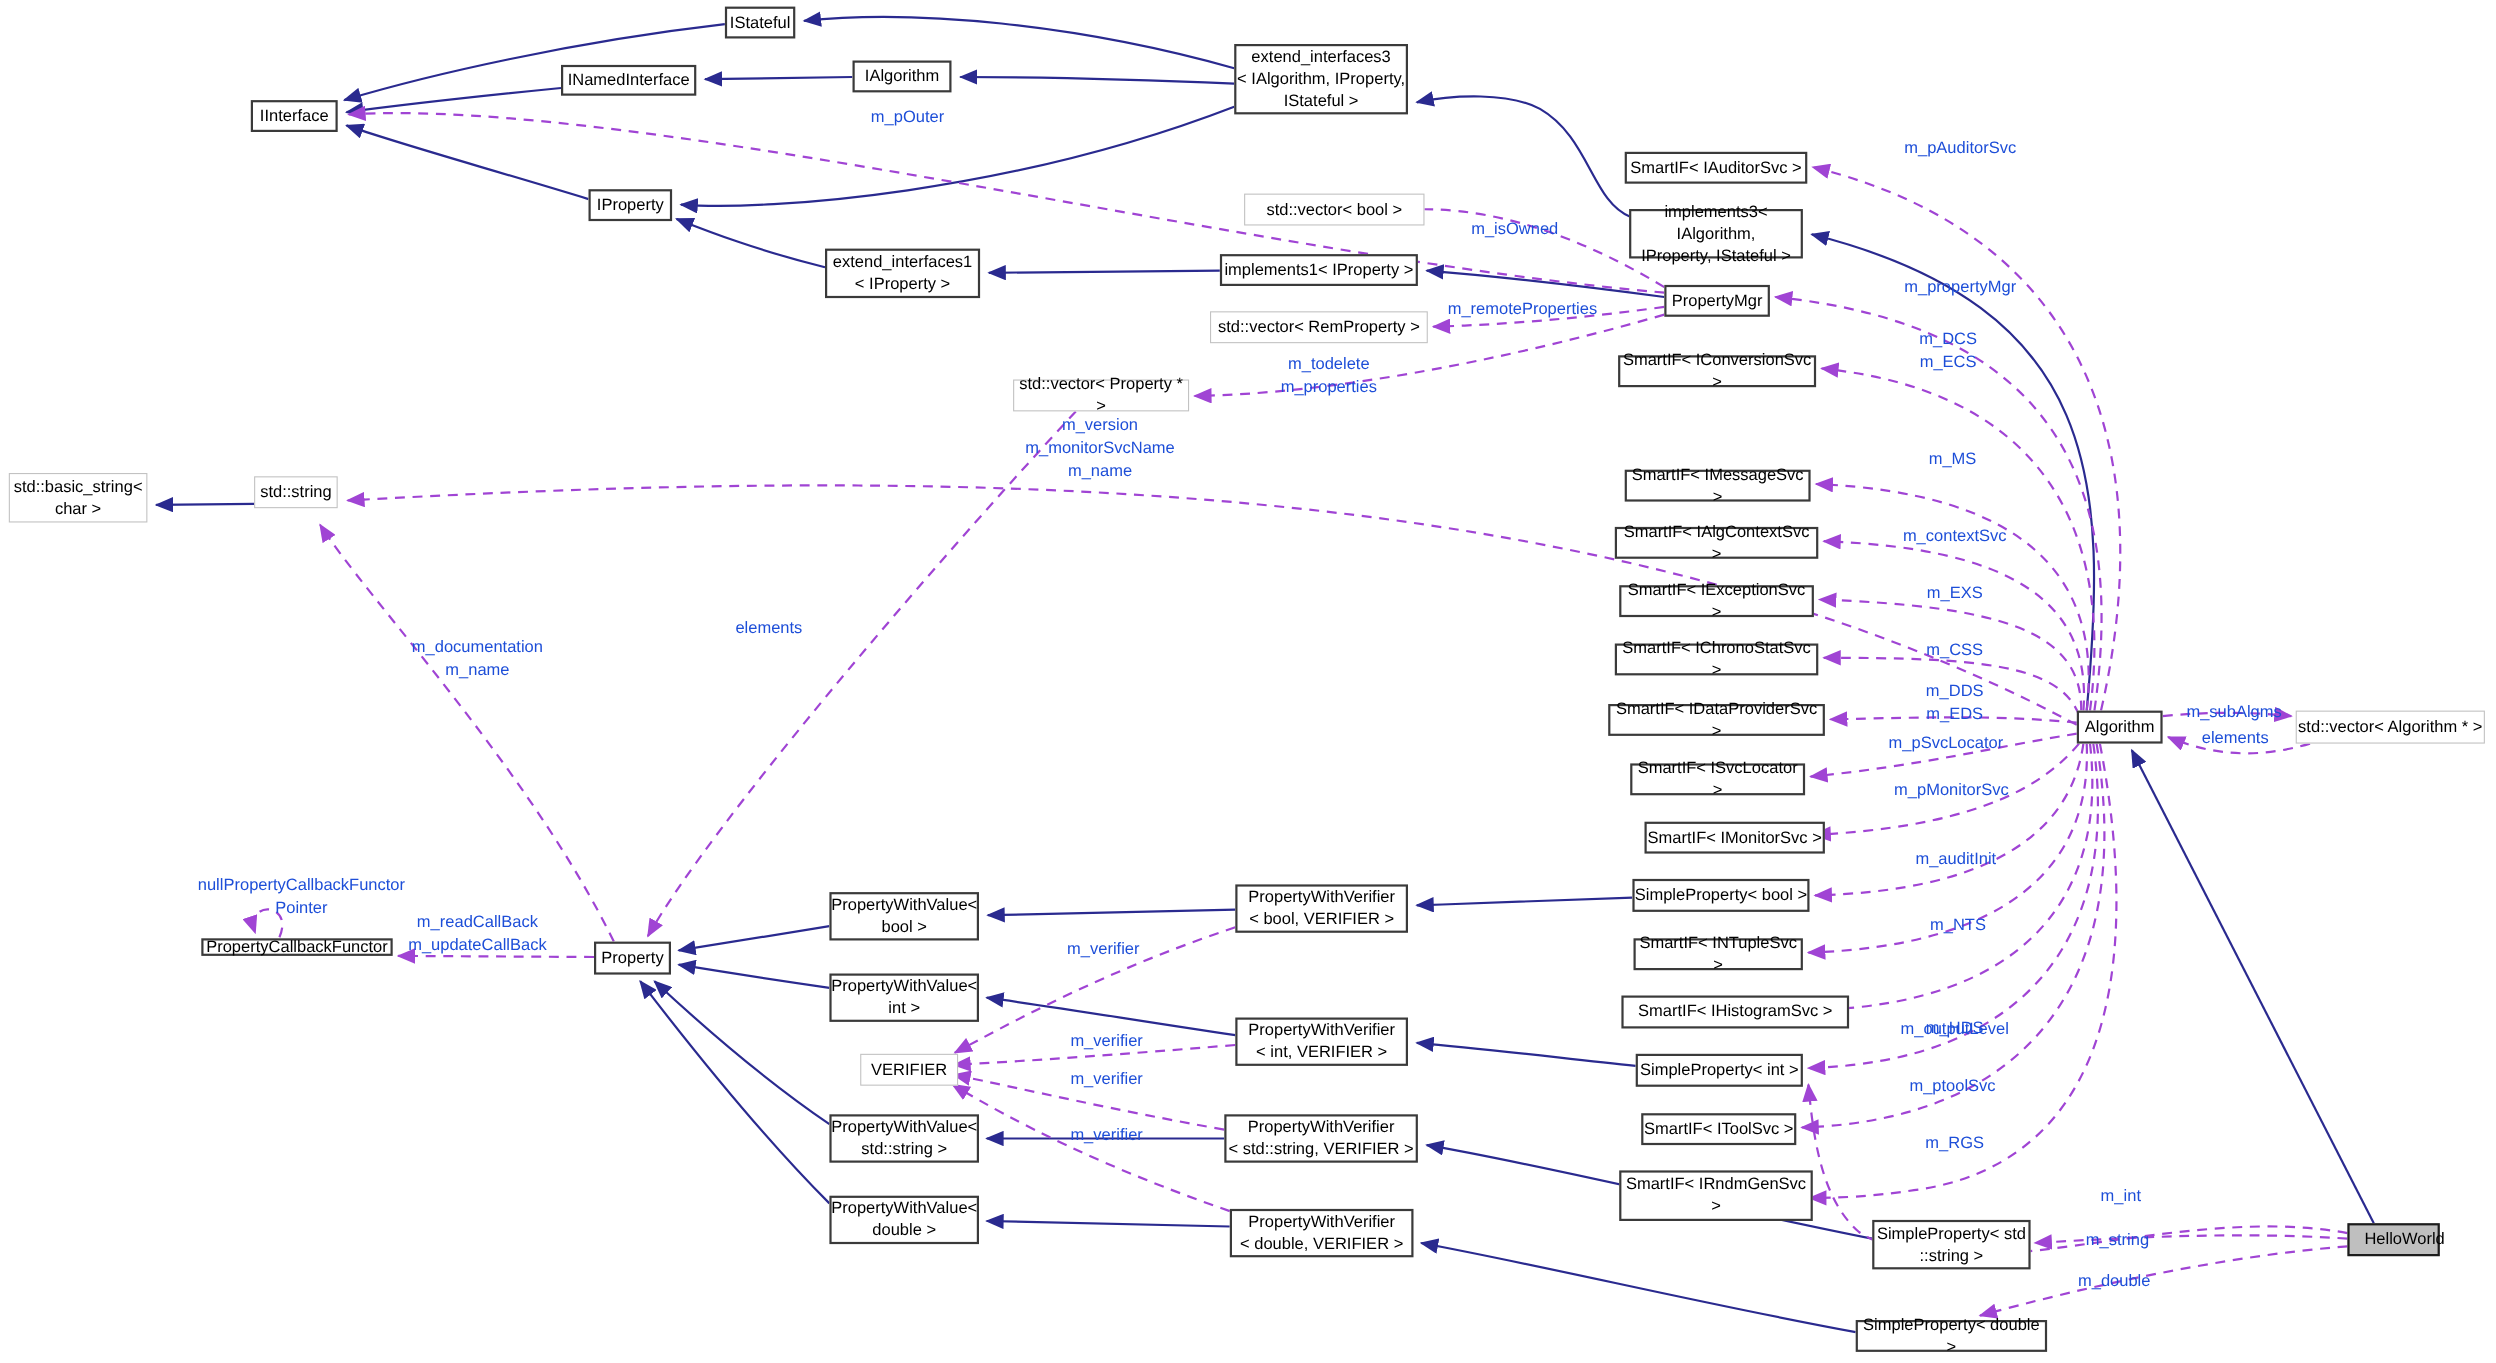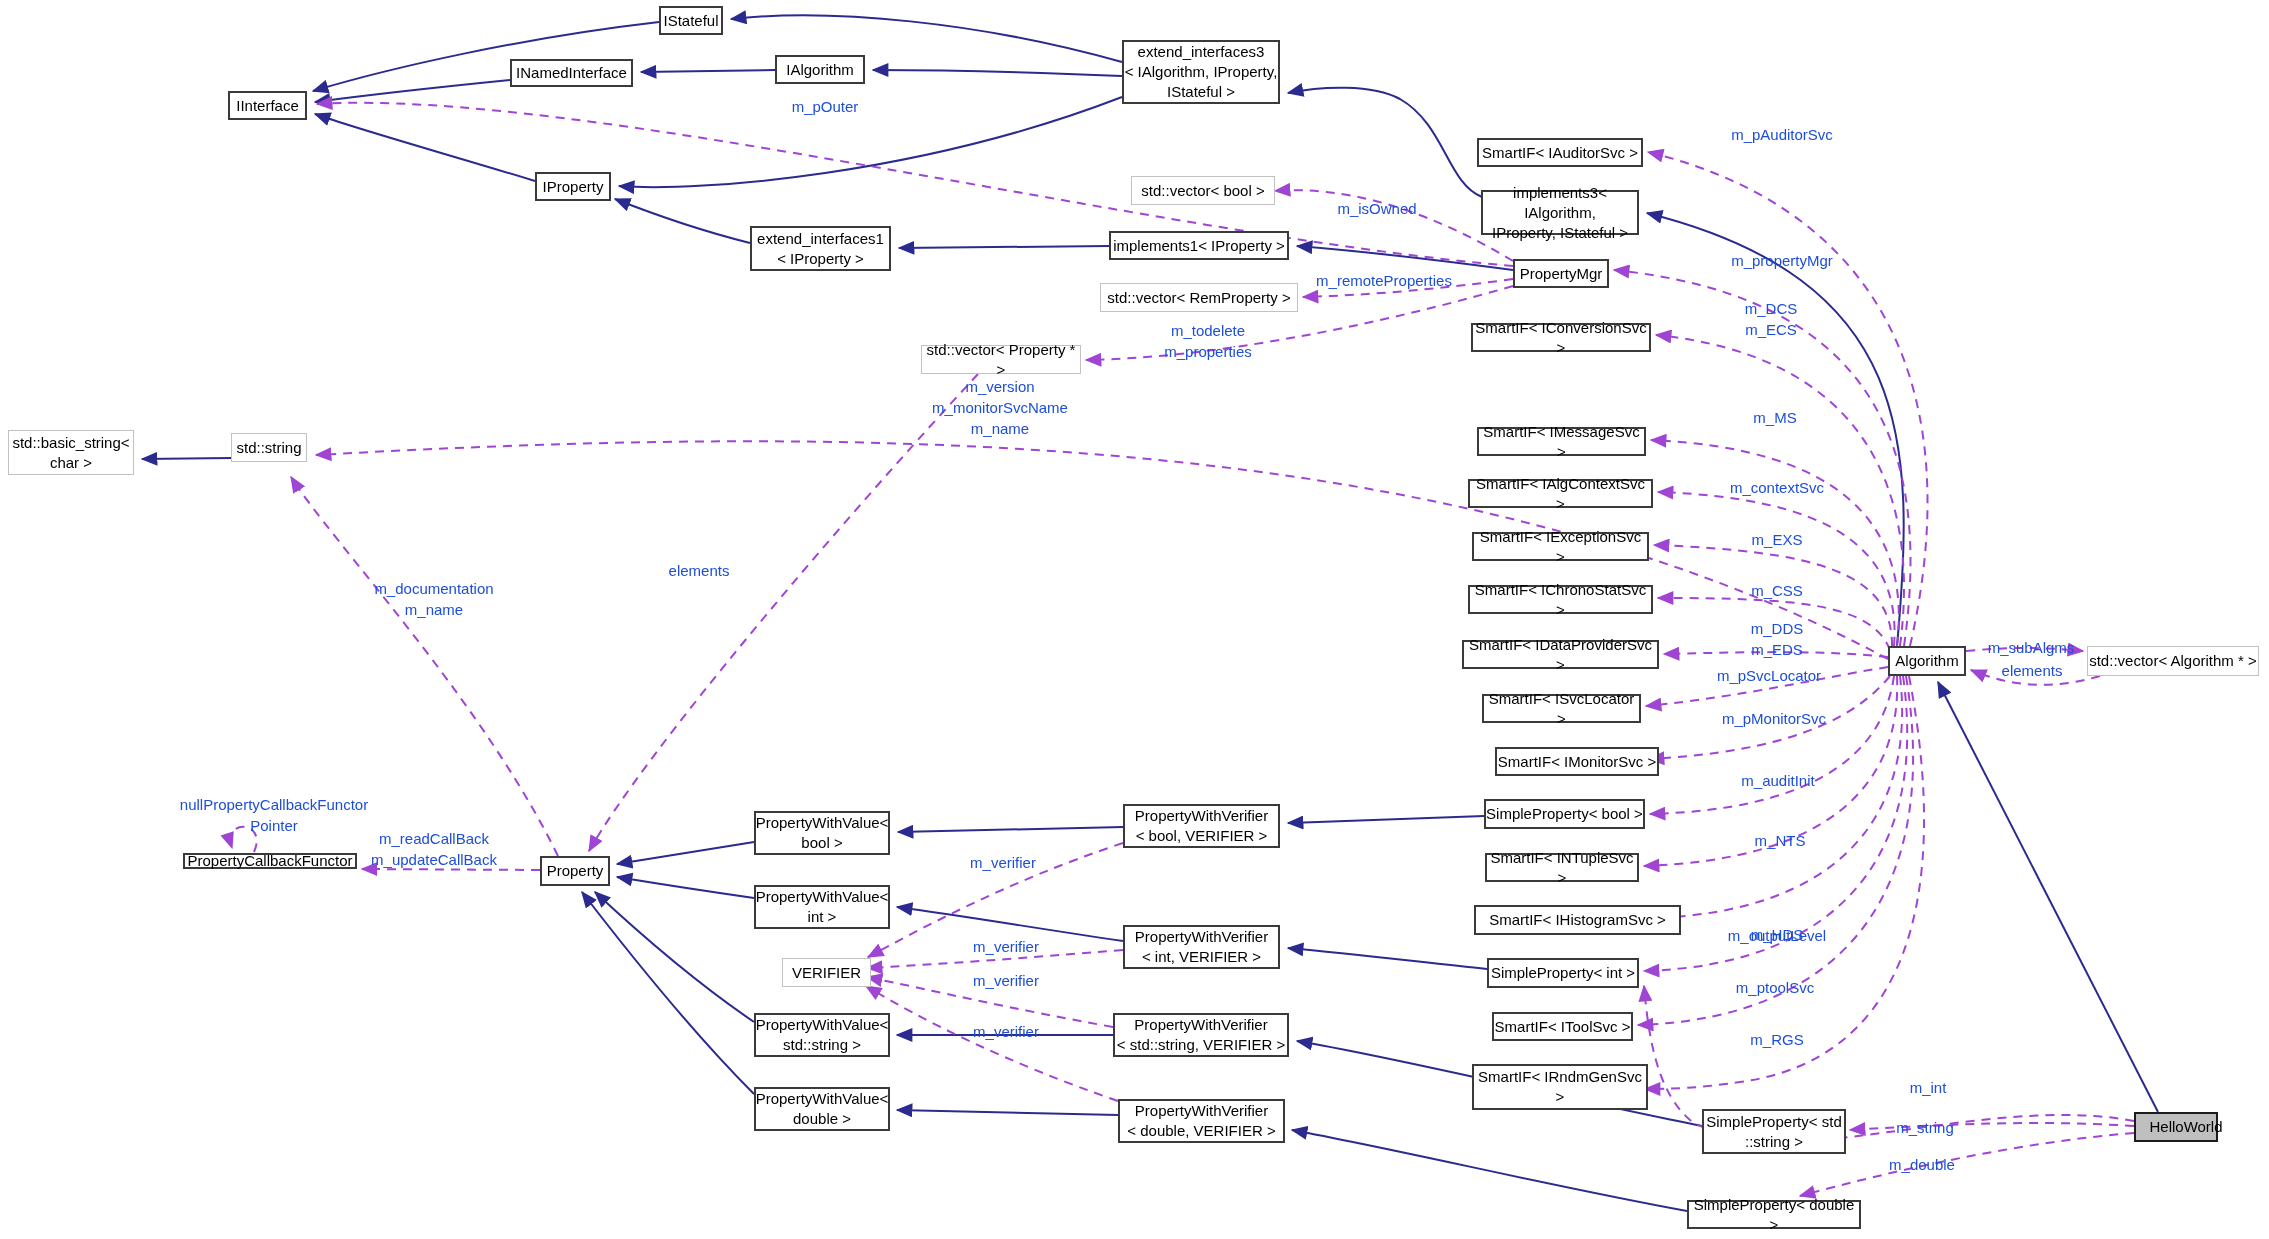--- a/index.html
+++ b/index.html
@@ -98,21 +98,21 @@
 <div class="node" style="left:510px;top:59px;width:123px;height:28px">INamedInterface</div>
 <div class="node" style="left:775px;top:55px;width:90px;height:29px">IAlgorithm</div>
 <div class="node" style="left:228px;top:91px;width:79px;height:29px">IInterface</div>
 <div class="node" style="left:535px;top:172px;width:76px;height:29px">IProperty</div>
 <div class="node" style="left:1122px;top:40px;width:158px;height:64px">extend_interfaces3
 &lt; IAlgorithm, IProperty,
 IStateful &gt;</div>
 <div class="node" style="left:750px;top:226px;width:141px;height:45px">extend_interfaces1
 &lt; IProperty &gt;</div>
 <div class="node" style="left:1109px;top:231px;width:180px;height:29px">implements1&lt; IProperty &gt;</div>
-<div class="node tmpl" style="left:1131px;top:176px;width:144px;height:29px">std::vector&lt; bool &gt;</div>
+<div class="node tmpl" style="left:1131px;top:176px;width:164px;height:29px">std::vector&lt; bool &gt;</div>
 <div class="node" style="left:1481px;top:190px;width:158px;height:45px">implements3&lt; IAlgorithm,
 IProperty, IStateful &gt;</div>
 <div class="node" style="left:1513px;top:259px;width:96px;height:29px">PropertyMgr</div>
 <div class="node tmpl" style="left:1100px;top:283px;width:198px;height:29px">std::vector&lt; RemProperty &gt;</div>
 <div class="node" style="left:1477px;top:138px;width:166px;height:29px">SmartIF&lt; IAuditorSvc &gt;</div>
 <div class="node" style="left:1471px;top:323px;width:180px;height:29px">SmartIF&lt; IConversionSvc &gt;</div>
 <div class="node tmpl" style="left:921px;top:345px;width:160px;height:29px">std::vector&lt; Property * &gt;</div>
 <div class="node tmpl" style="left:8px;top:430px;width:126px;height:45px">std::basic_string&lt;
 char &gt;</div>
 <div class="node tmpl" style="left:231px;top:433px;width:76px;height:29px">std::string</div>

